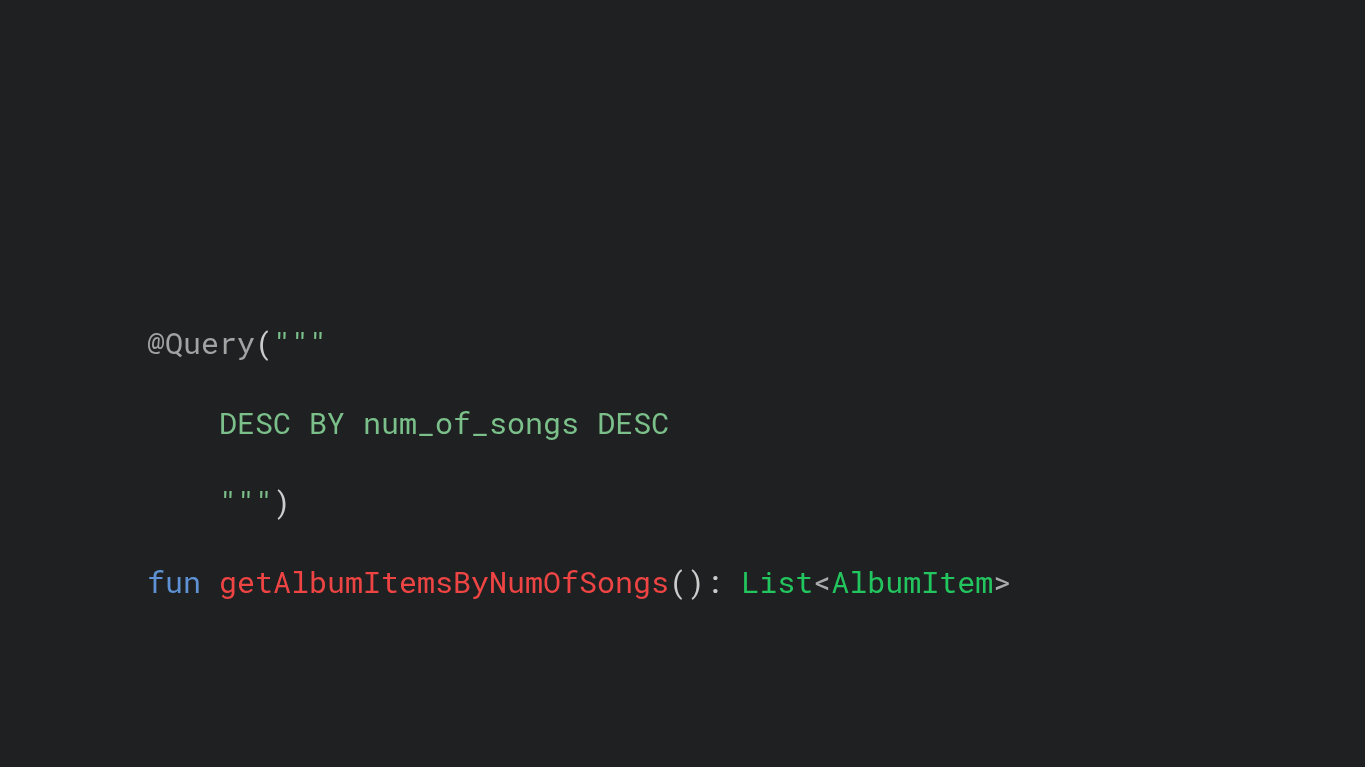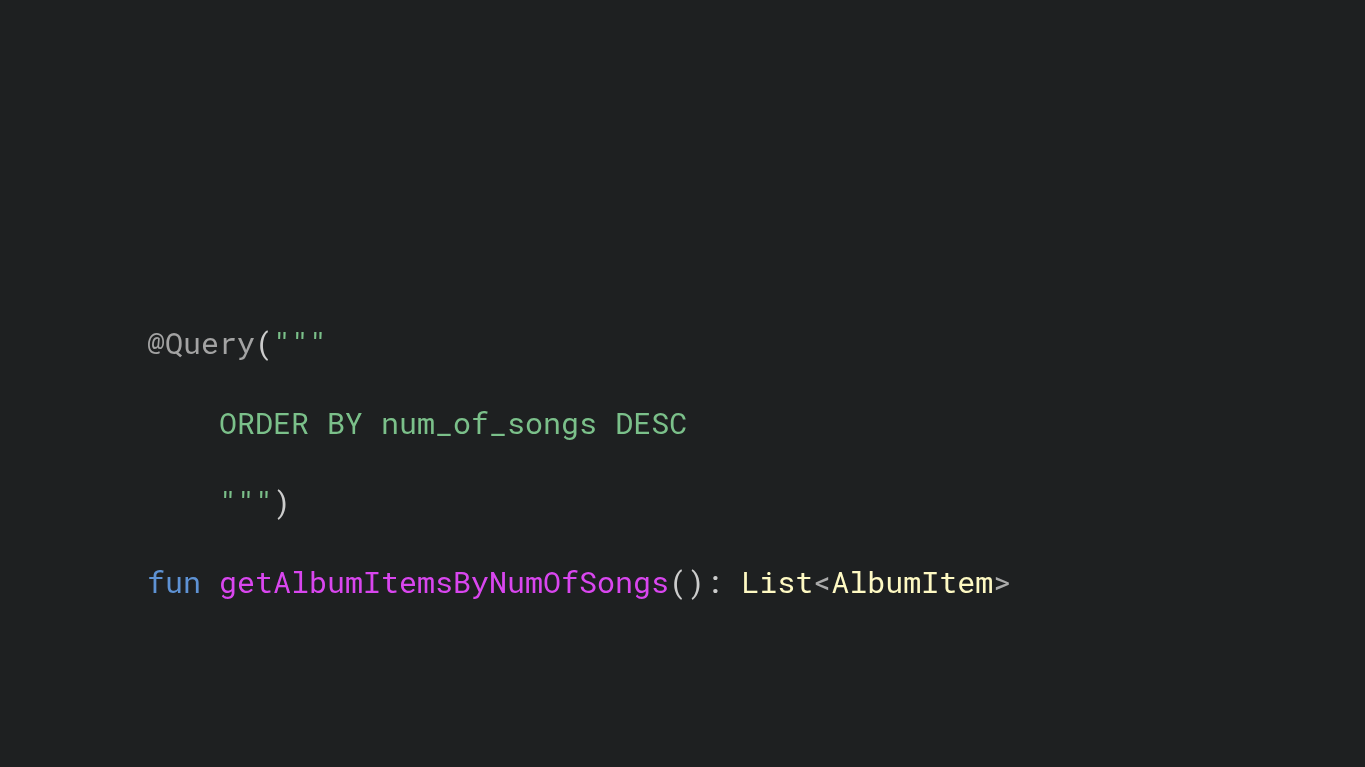--- a/index.html
+++ b/index.html
@@ -35,32 +35,32 @@
     .token-highlighted {
       background-color: #3a3d3e;
       color: #7bc08a;
       padding: 2px 2px;
     }
     .token-keyword {
       color: #5e92d4;
       text-align: right;
     }
     .token-function {
-      color: #d946ef;
+      color: #ef4444;
     }
     .token-type {
-      color: #fef9c3;
+      color: #22c55e;
     }
     .token-generic-punct {
       color: #aaaaaa;
     }
     .line {
       display: block;
     }
   </style>
 </head>
 <body>
 
 <div class="code-container">
 <span class="line"><span class="token-annotation">@Query</span><span class="token-punctuation">(</span><span class="token-string">"""</span></span>
-<span class="line"><span class="token-string">    </span><span class="token-string">ORDER BY</span><span class="token-string"> </span><span class="token-string">num_of_songs</span><span class="token-string"> </span><span class="token-string">DESC</span></span>
+<span class="line"><span class="token-string">    </span><span class="token-string">DESC BY</span><span class="token-string"> </span><span class="token-string">num_of_songs</span><span class="token-string"> </span><span class="token-string">DESC</span></span>
 <span class="line"><span class="token-string">    </span><span class="token-string">"""</span><span class="token-punctuation">)</span></span>
 <span class="line"><span class="token-keyword">fun</span><span class="token-function"> </span><span class="token-function">getAlbumItemsByNumOfSongs</span><span class="token-punctuation">()</span><span class="token-punctuation">:</span><span> </span><span class="token-type">List</span><span class="token-generic-punct">&lt;</span><span class="token-type">AlbumItem</span><span class="token-generic-punct">&gt;</span></span></div>
 
 </body></html>

